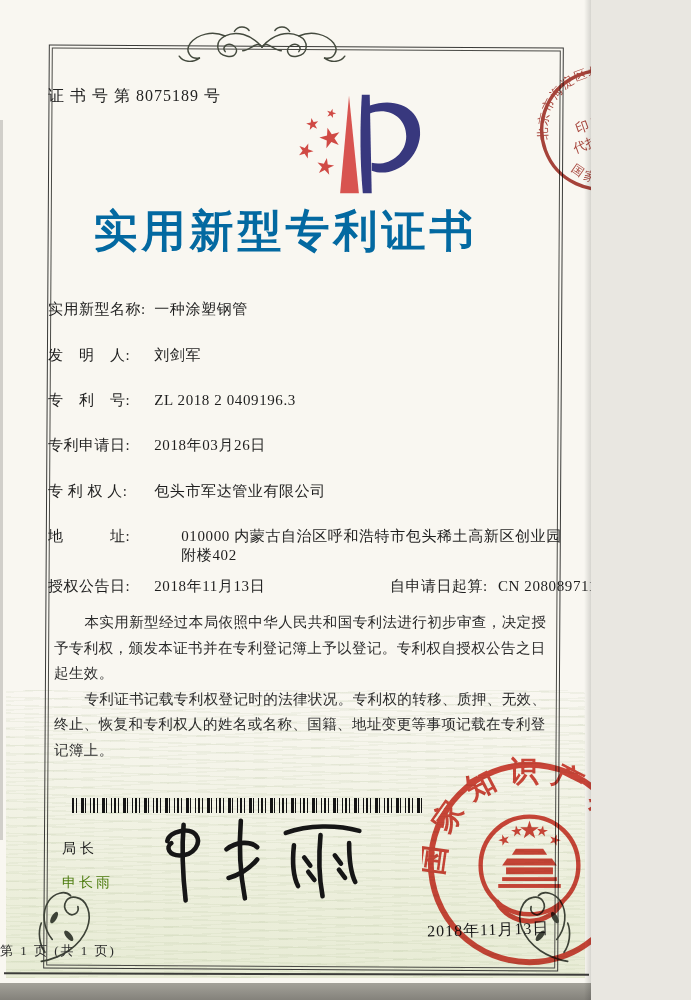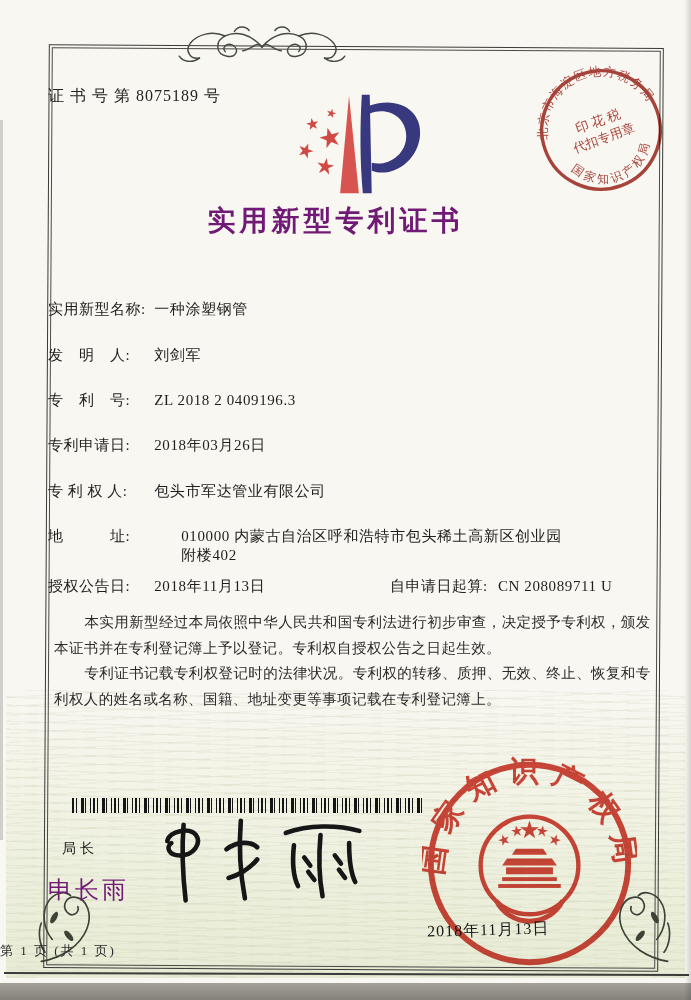--- a/index.html
+++ b/index.html
@@ -1,20 +1,20 @@
 <!DOCTYPE html>
 <html><head>
 <meta charset="utf-8">
 <style>
   html,body{margin:0;padding:0;}
   body{
     width:691px;height:1000px;overflow:hidden;background:#e9e7e1;
     font-family:"Liberation Serif","DejaVu Serif",serif;
   }
-  .sheet{position:relative;width:691px;height:1000px;background:#f9f7f1;overflow:hidden;}
+  .sheet{position:relative;width:591px;height:1000px;background:#f9f7f1;overflow:hidden;}
   
   .guilloche{
     position:absolute;left:6px;right:6px;top:690px;height:288px;
     background:
       repeating-linear-gradient(2deg, rgba(148,168,118,0.10) 0 1.5px, rgba(0,0,0,0) 1.5px 8px),
       repeating-linear-gradient(-3deg, rgba(148,168,118,0.08) 0 1.5px, rgba(0,0,0,0) 1.5px 9px),
       linear-gradient(180deg, rgba(235,238,220,0) 0%, rgba(226,232,202,0.55) 70%, rgba(222,229,198,0.65) 100%);
   }
   
   .edge-bottom-line{position:absolute;left:4px;right:2px;top:973px;height:2px;background:#3c3c3a;transform:rotate(0.15deg);}
@@ -25,41 +25,41 @@
   .frame{position:absolute;left:46px;top:46px;right:30px;bottom:30px;border:1px solid #3a3a38;transform:rotate(0.35deg);}
   .frame-inner{position:absolute;inset:2px;border:1px solid #4a4a46;}
   
   .ornament-top{position:absolute;left:170px;top:22px;width:184px;height:50px;}
   .corner-bl{position:absolute;left:34px;top:868px;width:64px;height:100px;}
   .corner-br{position:absolute;right:16px;top:868px;width:64px;height:100px;transform:scaleX(-1);}
   
   .cert-no{position:absolute;left:48px;top:86px;font-size:16px;color:#232323;letter-spacing:1px;}
   .logo{position:absolute;left:276px;top:90px;width:148px;height:114px;}
   .tax-stamp{position:absolute;left:527px;top:56px;width:148px;height:148px;transform:rotate(-20deg);opacity:0.88;mix-blend-mode:multiply;}
-  .title{position:absolute;left:0;right:20px;top:202px;text-align:center;font-size:28px;font-weight:600;color:#701a75;letter-spacing:4px;}
+  .title{position:absolute;left:0;right:20px;top:202px;text-align:center;font-size:44px;font-weight:600;color:#0369a1;letter-spacing:4px;}
   
   .frow{position:absolute;left:48px;font-size:15px;color:#1e1e1e;letter-spacing:0.5px;}
   .f-label{display:inline-block;min-width:102px;white-space:pre;}
   .f-value{letter-spacing:0.6px;}
   .f-value.block{display:inline-block;vertical-align:top;max-width:440px;margin-left:27px;}
   .pair2{position:absolute;left:342px;top:0;white-space:nowrap;}
   .pair2 .f-label{min-width:0;margin-right:6px;}
   
   .paras{position:absolute;left:54px;right:38px;top:610px;color:#2b2b2b;}
   .paras p{margin:0;font-size:14.5px;line-height:25.6px;text-indent:2.1em;letter-spacing:0.4px;font-family:Liberation Serif, serif;}
   
   .barcode{position:absolute;left:72px;top:798px;width:352px;height:15px;
     background:repeating-linear-gradient(90deg,
       #141414 0 2px, rgba(0,0,0,0) 2px 4px,
       #141414 4px 5px, rgba(0,0,0,0) 5px 9px,
       #141414 9px 12px, rgba(0,0,0,0) 12px 13px,
       #141414 13px 14px, rgba(0,0,0,0) 14px 18px,
       #141414 18px 19px, rgba(0,0,0,0) 19px 21px);}
   .officer-title{position:absolute;left:62px;top:840px;font-size:14px;color:#1c1c1c;letter-spacing:4px;}
-  .officer-name{position:absolute;left:48px;top:874px;font-size:24px;color:#701a75;letter-spacing:3px;}
+  .officer-name{position:absolute;left:62px;top:874px;font-size:14px;color:#4d7c0f;letter-spacing:3px;}
   .signature{position:absolute;left:155px;top:810px;width:235px;height:98px;}
   .seal-date{position:absolute;left:427px;top:920px;font-size:16px;color:#1a1a1a;letter-spacing:1px;z-index:1;transform:rotate(-1.5deg);}
   .official-seal{position:absolute;left:422px;top:756px;width:215px;height:215px;z-index:2;mix-blend-mode:multiply;opacity:0.93;}
   .page-footer{position:absolute;left:0;right:40px;top:942px;text-align:left;font-size:13px;color:#2c2c2c;letter-spacing:2px;}
 </style>
 </head>
 <body>
 
 <div class="sheet">
 

